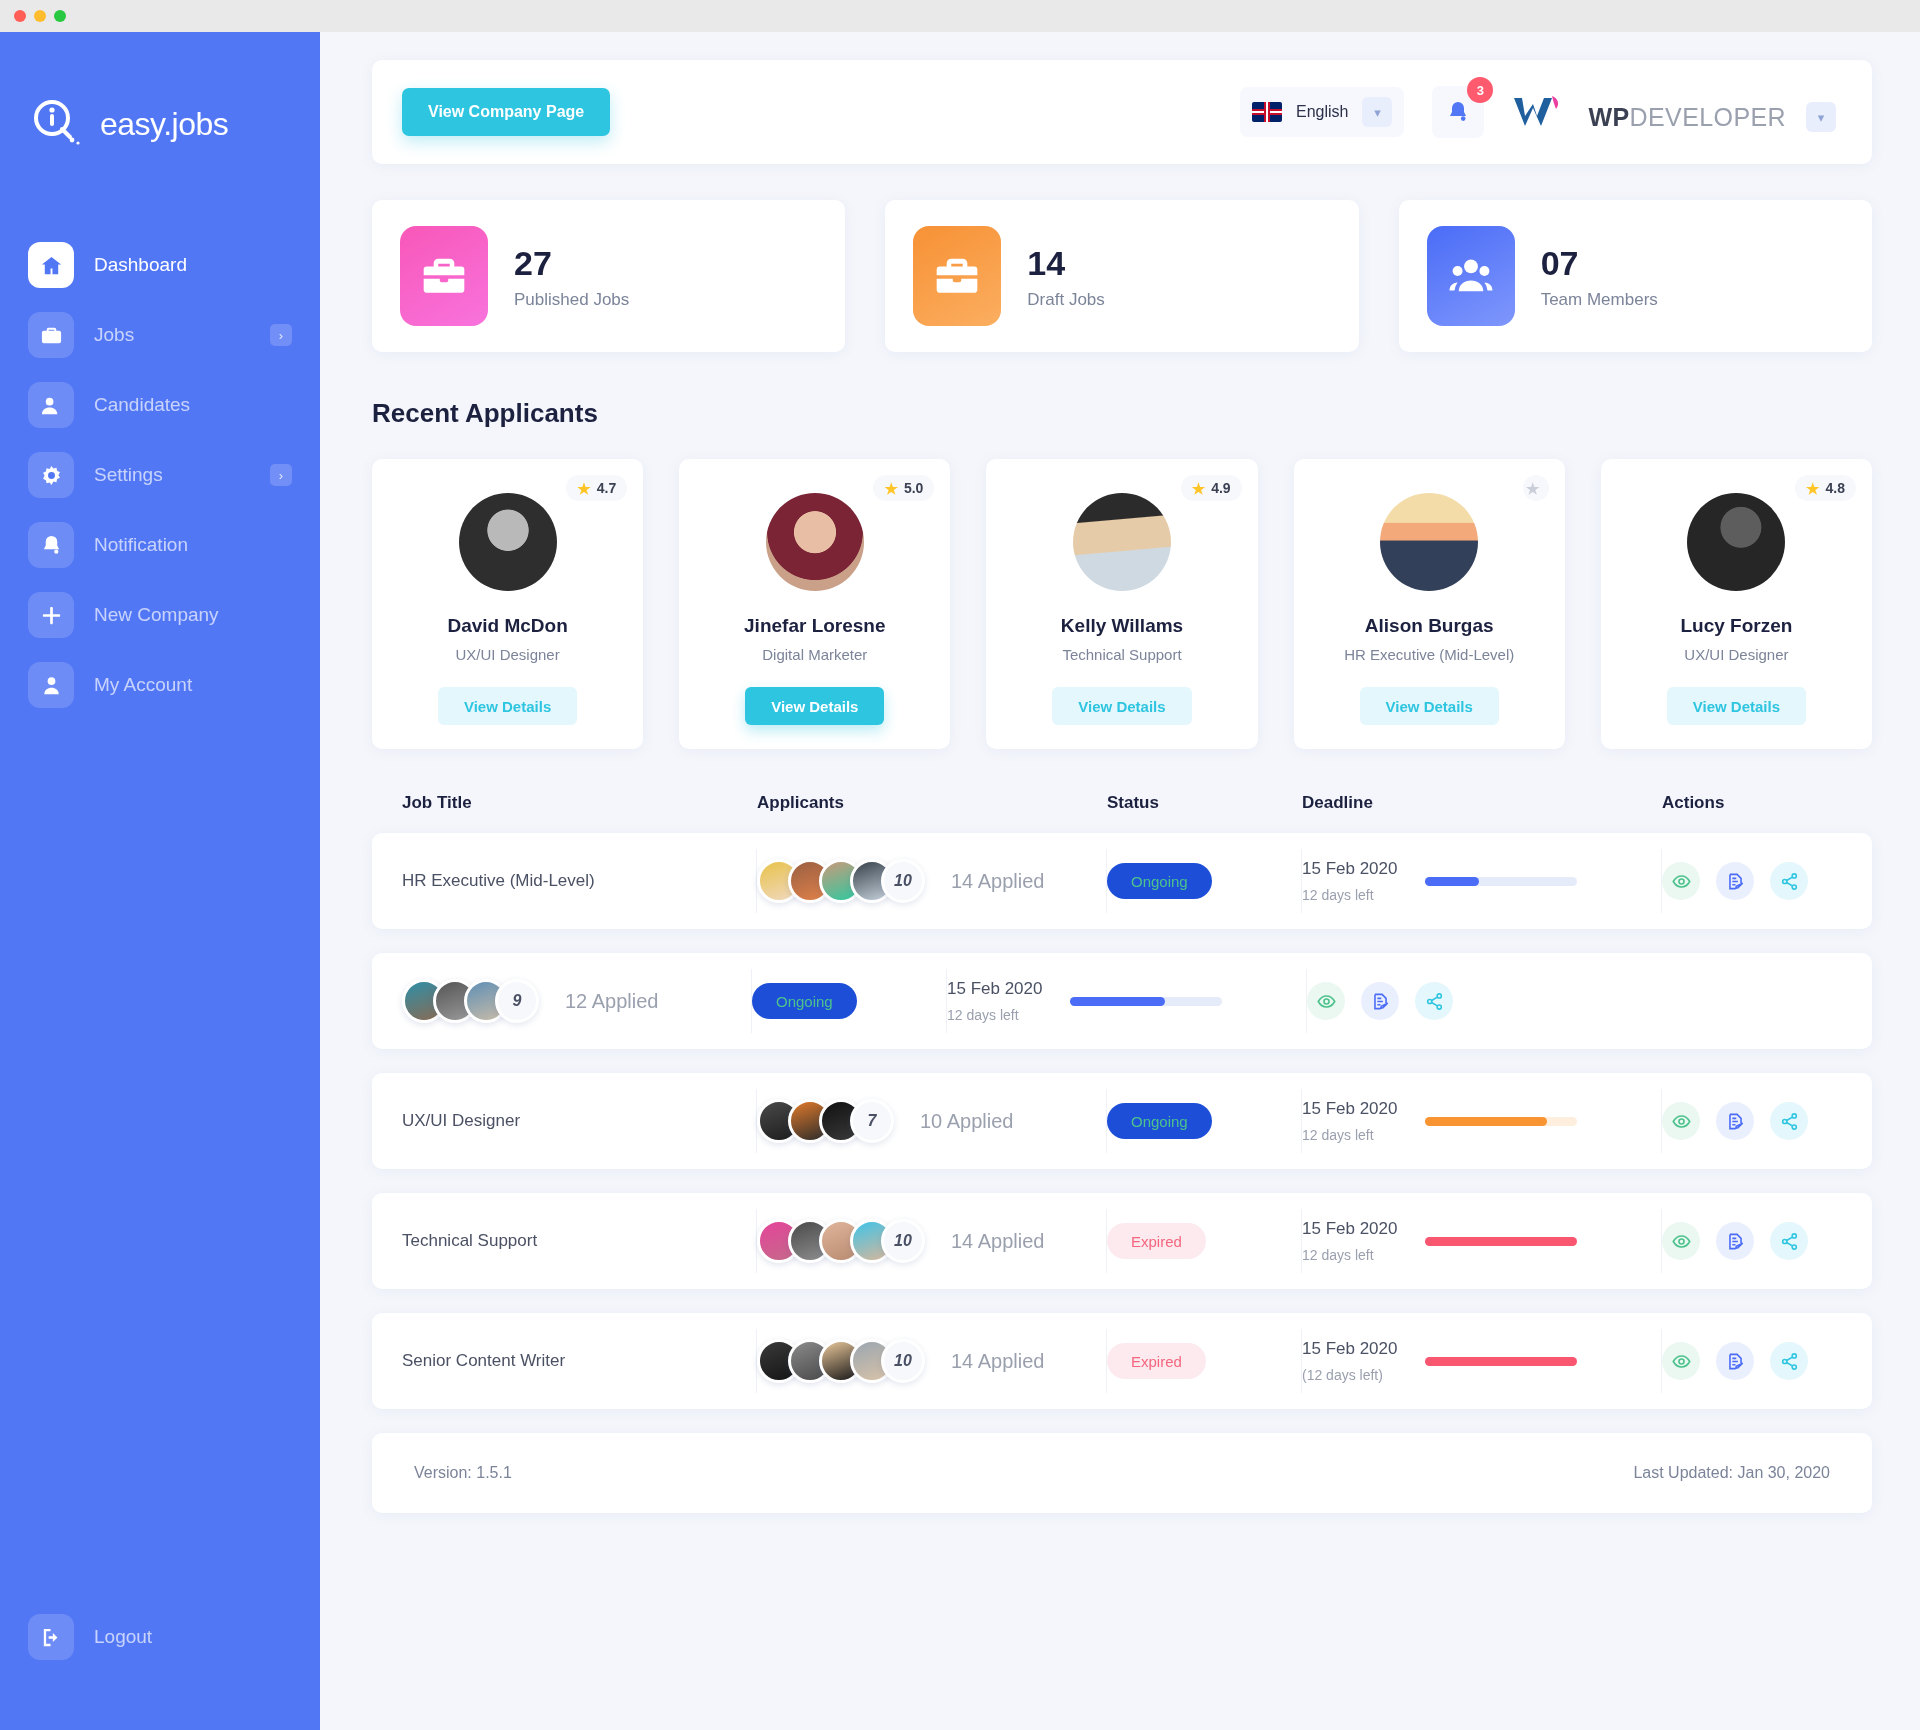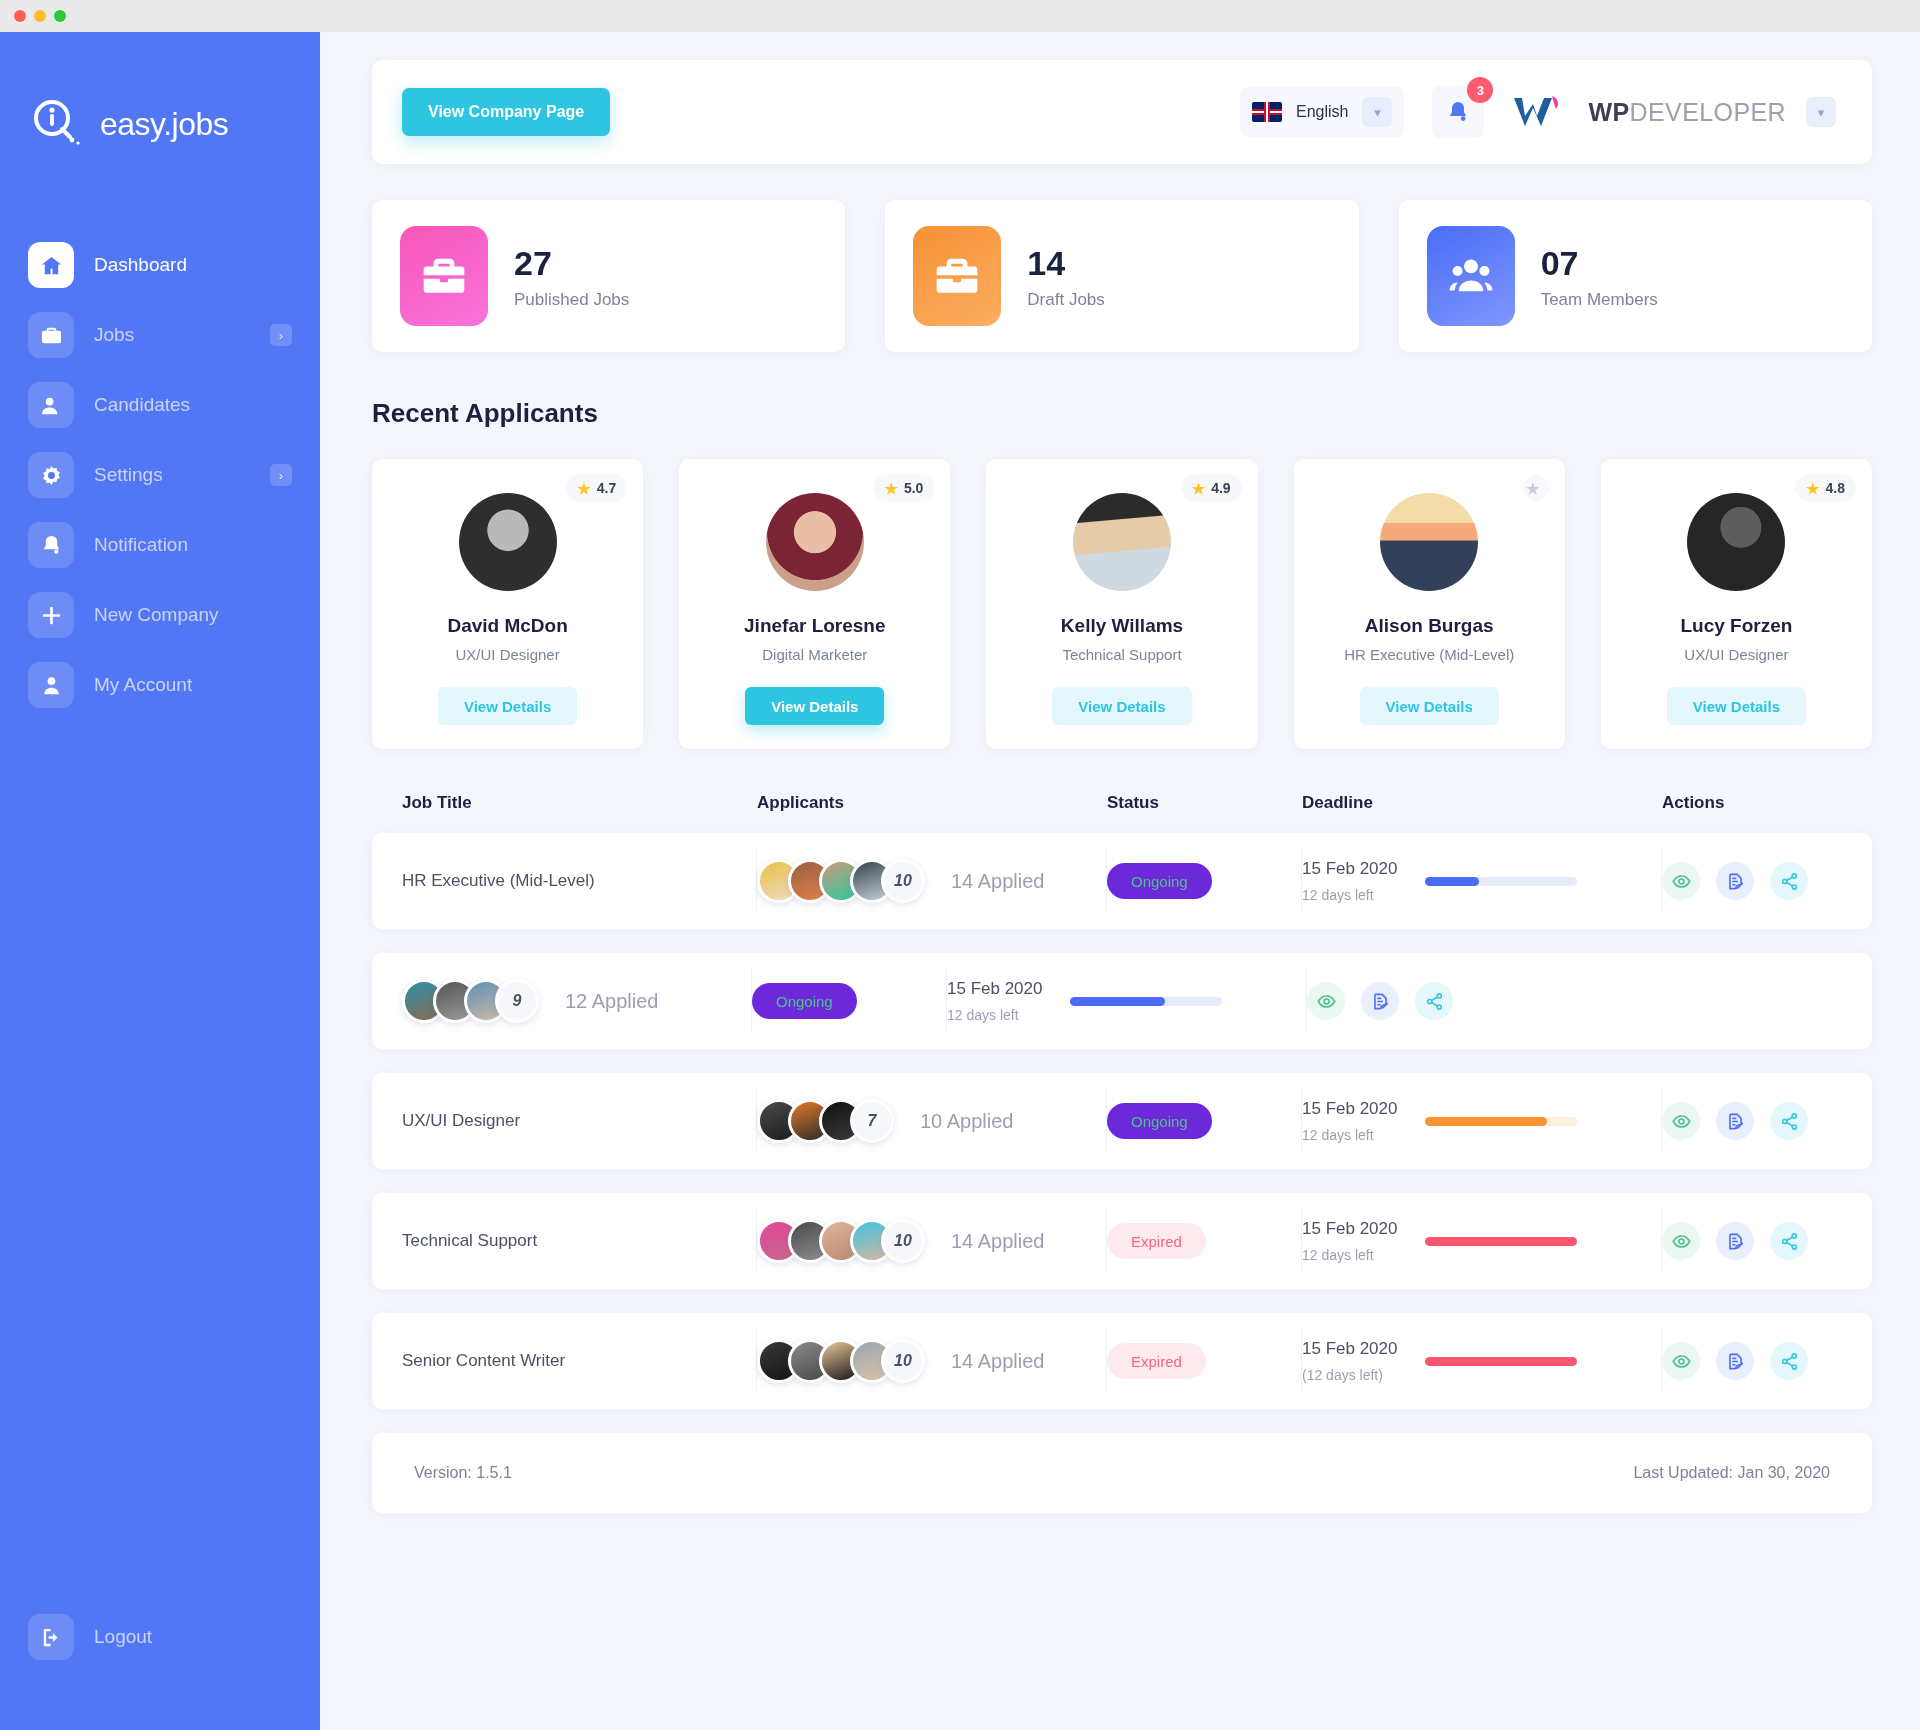--- a/index.html
+++ b/index.html
@@ -101,21 +101,21 @@
   .bell-box {
     position: relative; width: 52px; height: 52px; border-radius: 8px; background: #f6f8fd;
     display: flex; align-items: center; justify-content: center; cursor: pointer;
   }
   .bell-box svg { width: 24px; height: 24px; fill: #5277f5; }
   .badge {
     position: absolute; top: -9px; right: -9px; width: 26px; height: 26px;
     background: #ff5a6e; color: #fff; border-radius: 50%; font-size: 13px; font-weight: 700;
     display: flex; align-items: center; justify-content: center;
   }
-  .acct { display: flex; align-items: center; gap: 20px; cursor: pointer; }
+  .acct { display: flex; align-items: flex-end; gap: 20px; cursor: pointer; }
   .wp-mark { width: 56px; height: 40px; position: relative; }
   .wp-text { font-size: 25px; letter-spacing: 0.4px; }
   .wp-text b { color: #3b4152; font-weight: 700; }
   .wp-text span { color: #9aa0ae; font-weight: 400; }
 
   
   .stats { display: flex; gap: 40px; margin-bottom: 46px; }
   .stat { flex: 1; height: 152px; display: flex; align-items: center; padding: 0 28px; gap: 26px; }
   .stat-ico {
     width: 88px; height: 100px; border-radius: 16px;
@@ -176,21 +176,21 @@
     background: #f7f8fc; display: flex; align-items: center; justify-content: center;
     font-size: 16px; font-weight: 600; color: #4b5164;
     box-shadow: 0 2px 6px rgba(60,80,140,0.14);
   }
   .applied { margin-left: 26px; font-size: 20px; color: #9aa0ae; }
 
   .status {
     border-radius: 18px; height: 36px; padding: 0 24px;
     display: inline-flex; align-items: center; font-size: 15px; font-weight: 500;
   }
-  .status.ongoing { background: #6d28d9; color: #4cc28c; }
+  .status.ongoing { background: #1d4ed8; color: #4cc28c; }
   .status.expired { background: #fdeaee; color: #f4667f; }
 
   .dl-date { font-size: 17px; color: #4b5164; }
   .dl-left { font-size: 14px; color: #9aa0ae; margin-top: 8px; }
   .bar { width: 152px; height: 9px; border-radius: 5px; margin-left: 28px; }
   .bar.blue { background: #e6ebfa; } .bar.blue > i { background: #4a6cf7; }
   .bar.orange { background: #fdeedd; } .bar.orange > i { background: #f89532; }
   .bar.red { background: #fdeaee; } .bar.red > i { background: #f9566f; }
   .bar > i { display: block; height: 100%; border-radius: 5px; }
 

